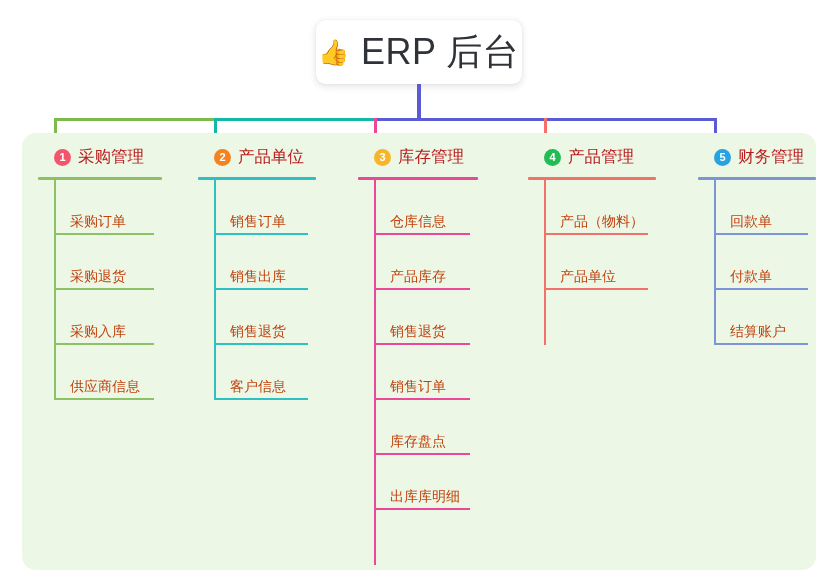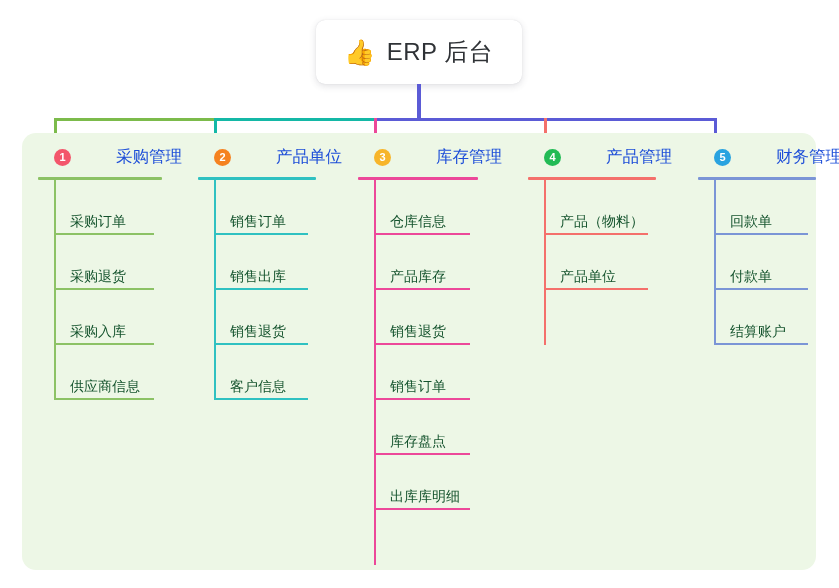--- a/index.html
+++ b/index.html
@@ -31,21 +31,21 @@
     justify-content: center;
     gap: 11px;
     box-sizing: border-box;
   }
   #root-card .thumb {
     font-size: 25px;
     line-height: 1;
     display: block;
   }
   #root-card .root-title {
-    font-size: 24px;
+    font-size: 36px;
     color: #2f3236;
     letter-spacing: 0.5px;
     white-space: nowrap;
   }
 
   
   .conn {
     position: absolute;
   }
 
@@ -79,23 +79,22 @@
     border-radius: 50%;
     color: #ffffff;
     font-size: 11px;
     line-height: 17px;
     text-align: center;
     font-weight: bold;
     flex: 0 0 auto;
   }
   .col-title {
     font-size: 16.5px;
-    color: #1d4ed8;
+    color: #b91c1c;
     white-space: nowrap;
-    margin-left: 38px;
   }
   .header-rule {
     height: 3px;
     border-radius: 1px;
     margin-top: 5px;
   }
 
   .items {
     position: relative;
     margin-top: 0;
@@ -109,21 +108,21 @@
   .leaf {
     position: relative;
     height: 55px;
     box-sizing: border-box;
     padding-left: 32px;
     display: flex;
     align-items: flex-end;
   }
   .leaf .leaf-label {
     font-size: 14px;
-    color: #14532d;
+    color: #c2410c;
     white-space: nowrap;
     padding-bottom: 4px;
   }
   .leaf .leaf-rule {
     position: absolute;
     left: 16px;
     bottom: 0;
     height: 2px;
   }
 </style>

